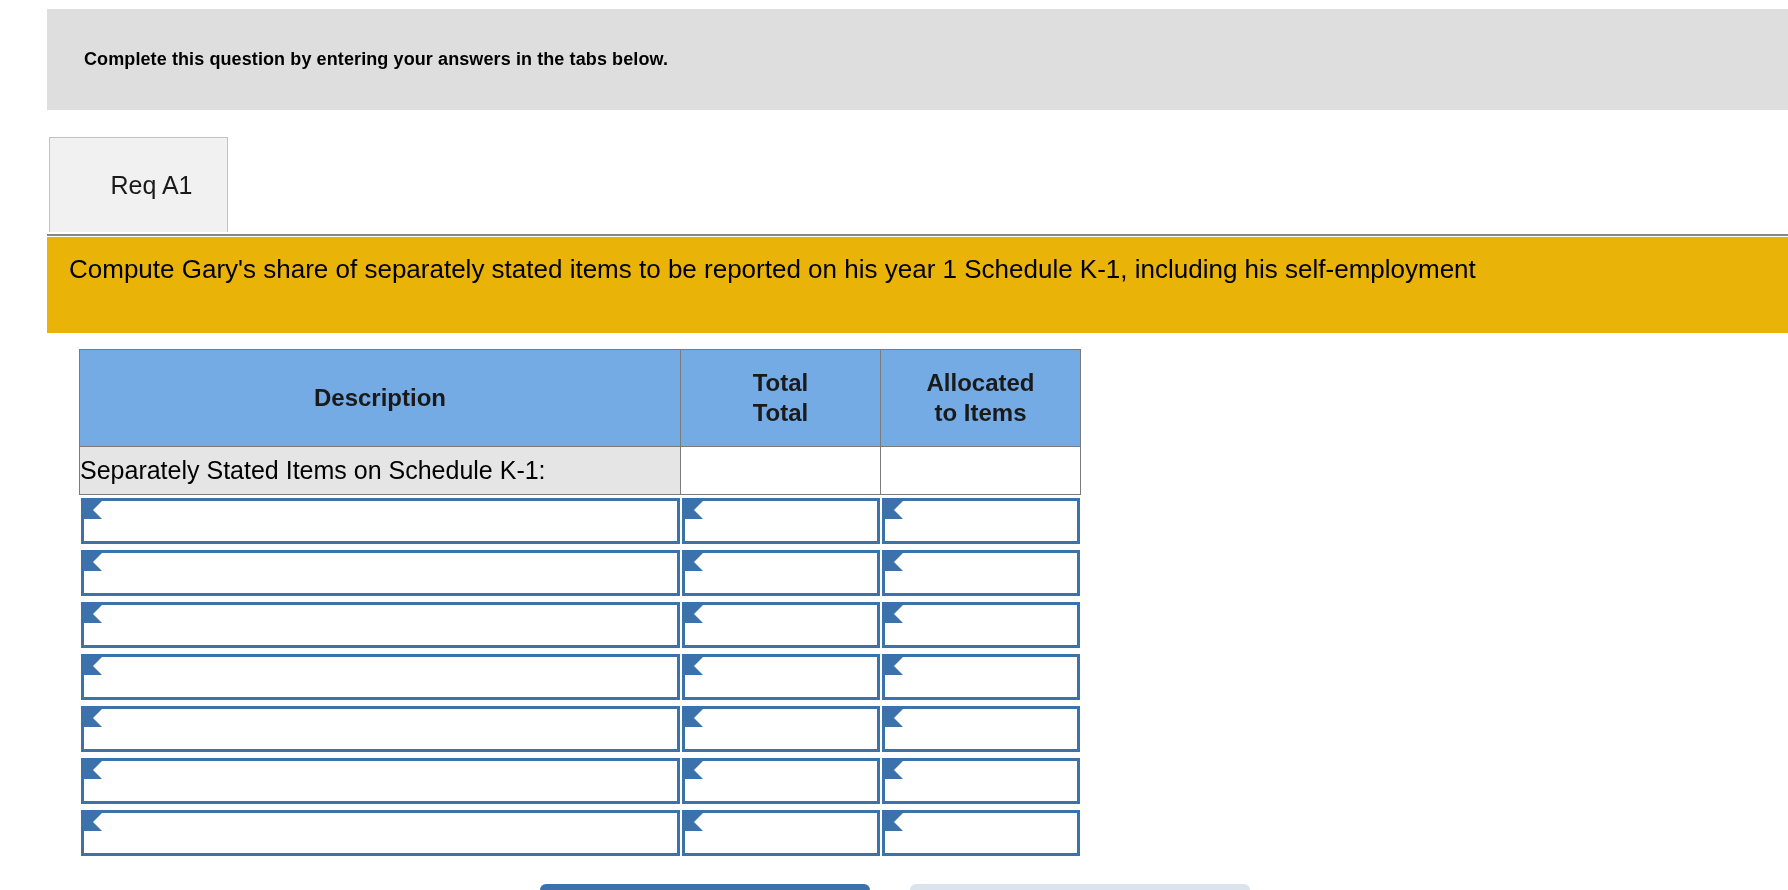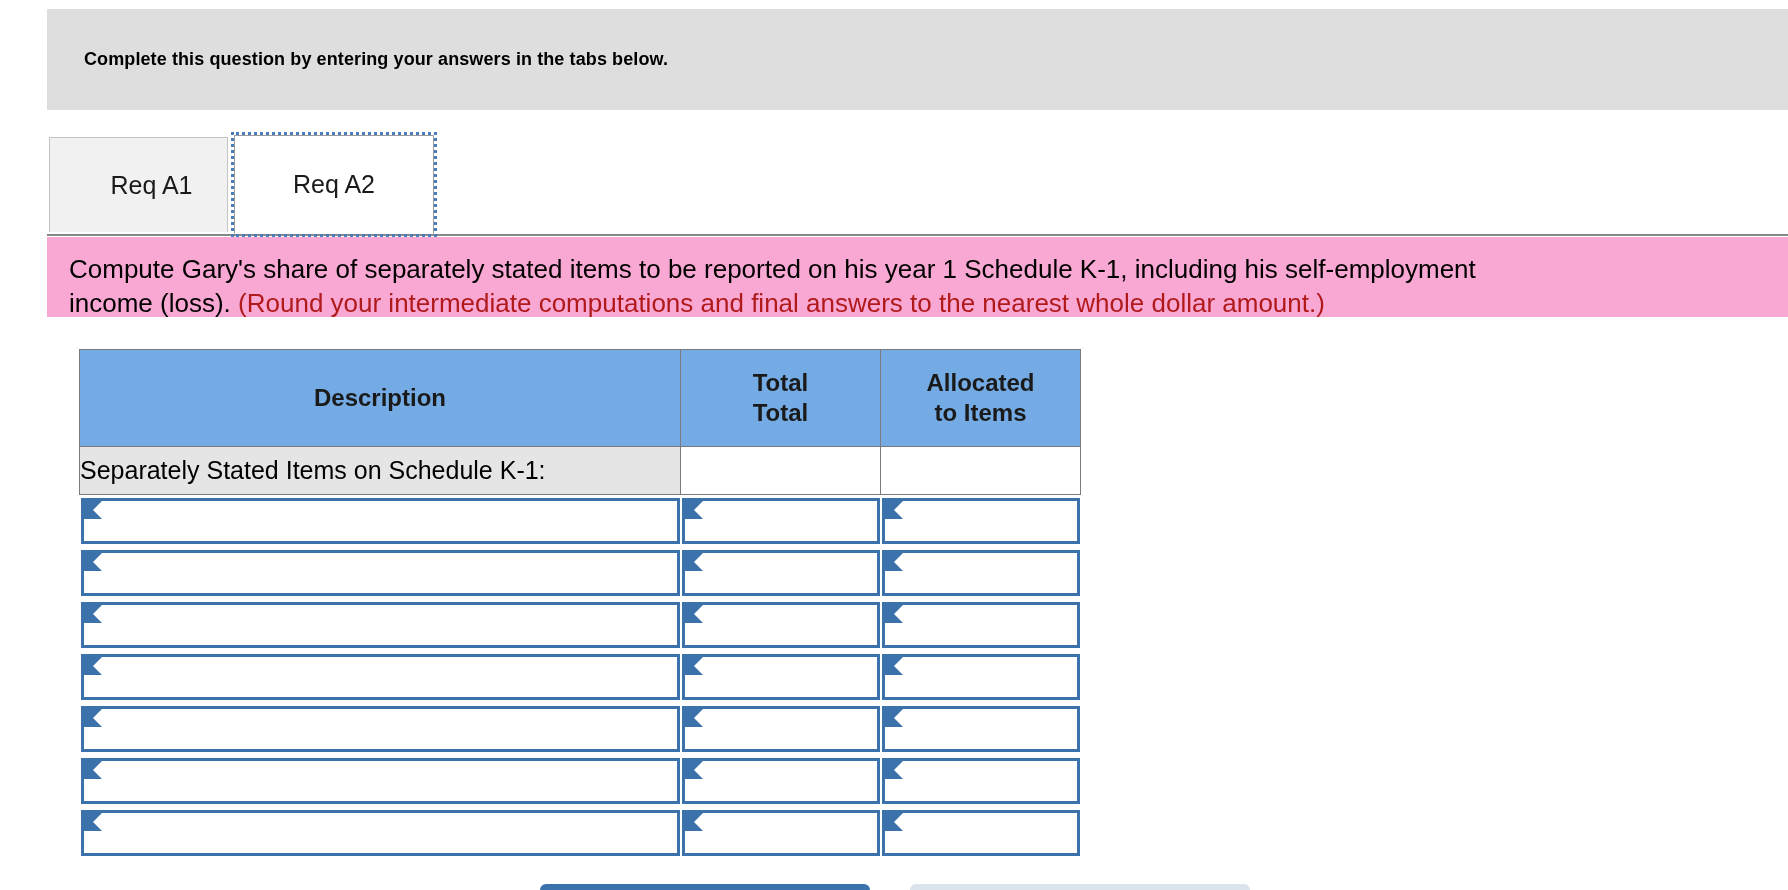--- a/index.html
+++ b/index.html
@@ -82,22 +82,22 @@
     outline-offset: 0px;
     z-index: 4;
   }
 
   
   .instr-banner {
     position: absolute;
     left: 47px;
     top: 237px;
     width: 1741px;
-    height: 80px;
-    background: #f9a8d4;
+    height: 96px;
+    background: #eab308;
     box-sizing: border-box;
     padding: 15px 20px 0 22px;
   }
   .instr-line {
     font-size: 26px;
     line-height: 34px;
     color: #000000;
   }
   .instr-red {
     color: #b01a1a;
@@ -208,32 +208,25 @@
 
 <div class="top-banner">
   <div class="top-banner-text">Complete this question by entering your answers in the tabs below.</div>
 </div>
 
 <div class="tabstrip">
   <div class="tabstrip-baseline"></div>
   <div class="tab tab-inactive">
     <span>Req A1</span>
   </div>
-  <div class="tab tab-active">
-    <span>Req A2</span>
-  </div>
 </div>
 
 <div class="instr-banner">
   <div class="instr-line">
     <span>Compute Gary's share of separately stated items to be reported on his year 1 Schedule K-1, including his self-employment</span>
-  </div>
-  <div class="instr-line">
-    <span>income (loss).</span>
-    <span class="instr-red">(Round your intermediate computations and final answers to the nearest whole dollar amount.)</span>
   </div>
 </div>
 
 <table class="answer-table">
   <colgroup>
     <col class="col-desc">
     <col class="col-total">
     <col class="col-alloc">
   </colgroup>
   <thead>

